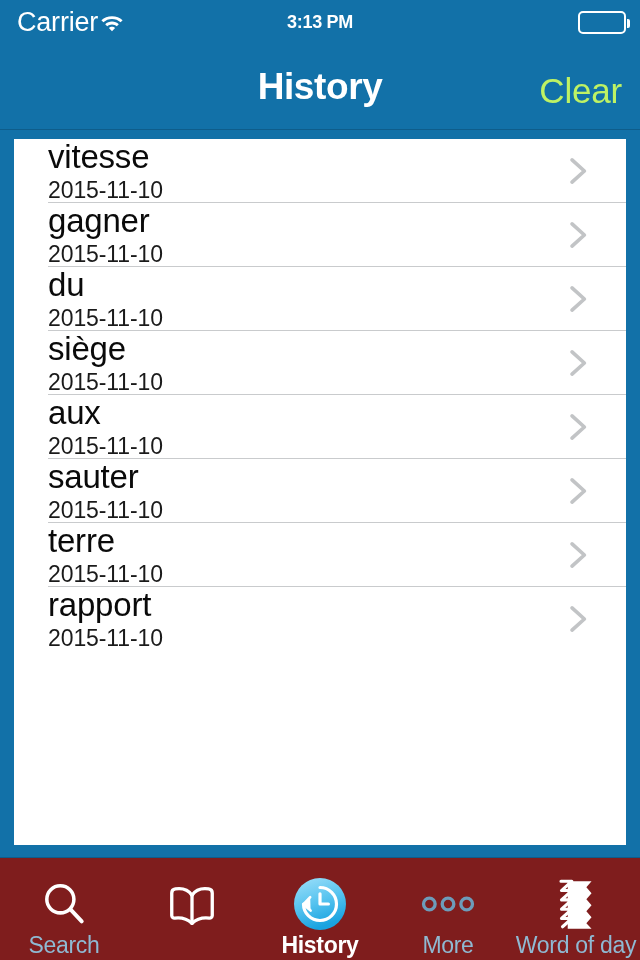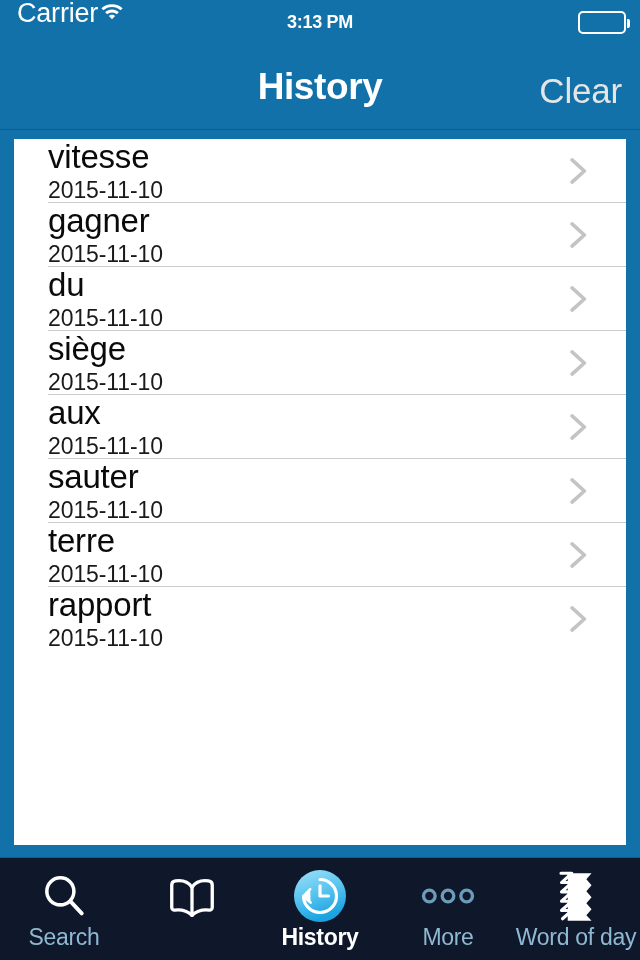--- a/index.html
+++ b/index.html
@@ -19,21 +19,21 @@
   }
 
   
   .statusbar {
     height:44px; flex:0 0 44px;
     position:relative;
     color:#ffffff;
   }
   .sb-left {
     position:absolute; left:17px; top:0; height:44px;
-    display:flex; align-items:flex-start; 
+    display:flex; align-items:center; 
   }
   .sb-carrier { font-size:27px; letter-spacing:-0.2px; line-height:1; }
   .wifi-icon { width:28px; height:20px; display:block; }
   .sb-time {
     position:absolute; left:0; right:0; top:0; height:44px;
     display:flex; align-items:center; justify-content:center;
     font-size:18px; font-weight:bold; letter-spacing:-0.3px;
   }
   .sb-right {
     position:absolute; right:14px; top:0; height:44px;
@@ -57,21 +57,21 @@
     border-bottom:1px solid #0e5d8b;
   }
   .nav-title {
     position:absolute; left:0; right:0; top:0; bottom:0;
     display:flex; align-items:center; justify-content:center;
     color:#ffffff; font-size:37px; font-weight:bold; letter-spacing:-0.4px;
   }
   .nav-action {
     position:absolute; right:18px; top:8px; bottom:0;
     display:flex; align-items:center;
-    color:#e5e5e5; font-size:35px; letter-spacing:-0.2px;
+    color:#bef264; font-size:35px; letter-spacing:-0.2px;
     cursor:pointer;
   }
 
   
   .content {
     flex:1 1 auto;
     position:relative;
     padding:9px 14px 12px 14px;
     overflow:hidden;
   }
@@ -105,24 +105,24 @@
   .chevron {
     flex:0 0 auto; width:46px; height:46px;
     display:flex; align-items:center; justify-content:center;
     margin-right:26px;
   }
   .chevron svg { display:block; }
 
   
   .tabbar {
     flex:0 0 103px; height:103px;
-    background:#0f172a;
+    background:#7f1d1d;
     border-top:1px solid #0e5d8b;
     display:flex; align-items:stretch;
-    padding-top:4px;
+    padding-top:12px;
   }
   .tab {
     flex:1 1 0; min-width:0;
     display:flex; flex-direction:column;
     align-items:center; justify-content:flex-start;
     gap:2px;
     cursor:pointer;
     padding-top:6px;
   }
   .tab-icon {

